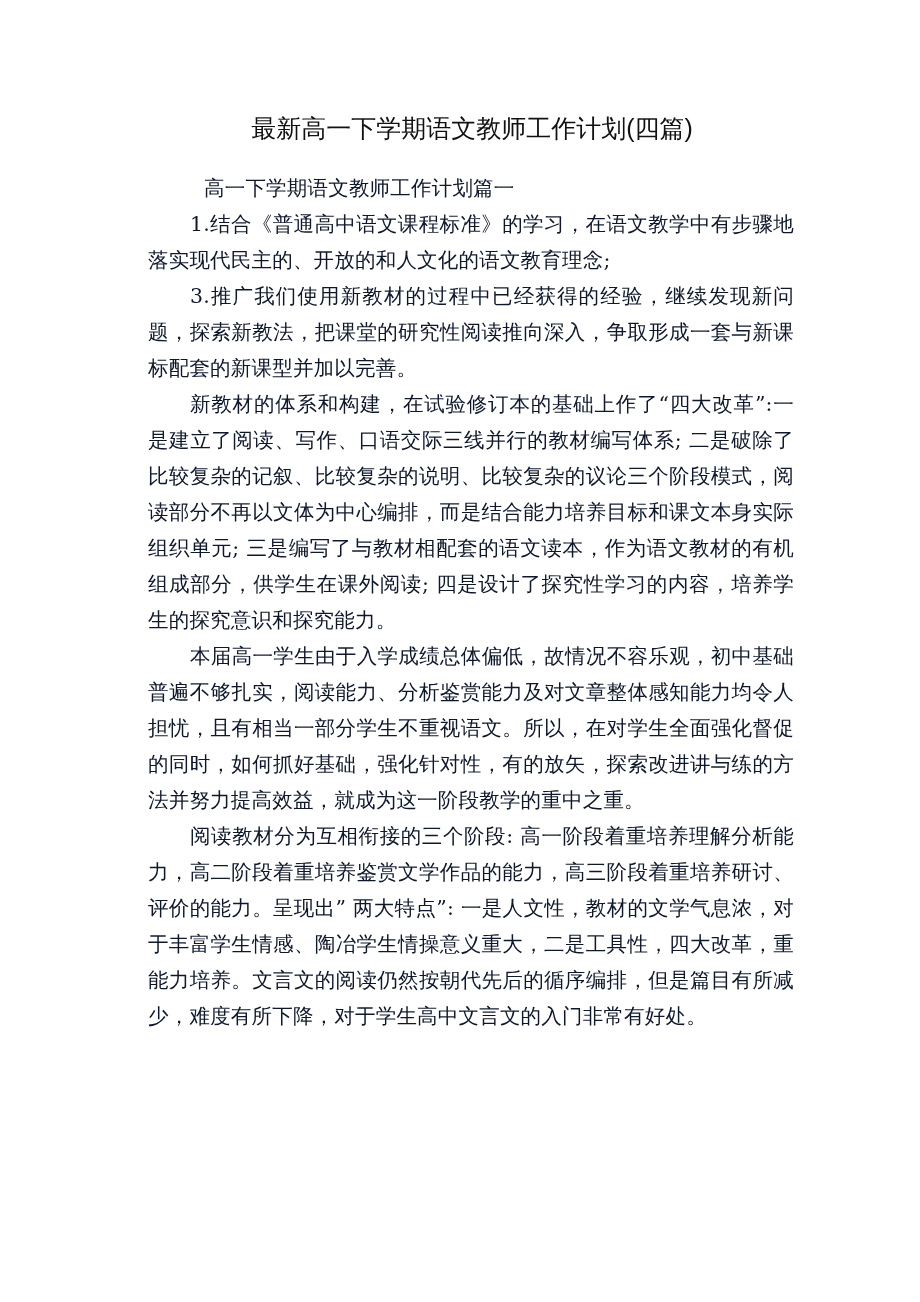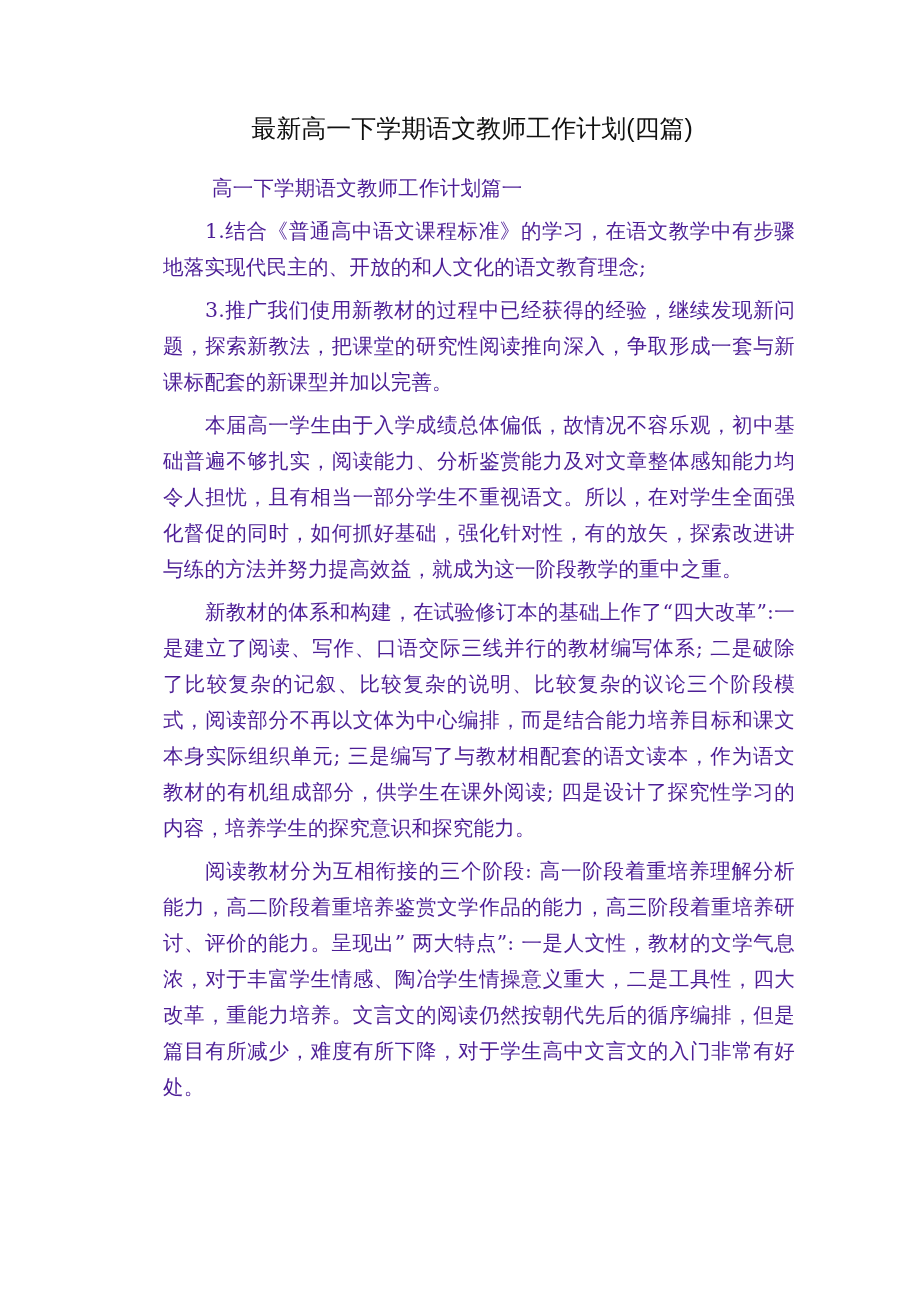--- a/index.html
+++ b/index.html
@@ -32,37 +32,37 @@
     font-family: "Liberation Sans", "DejaVu Sans", sans-serif;
     font-size: 25px;
     letter-spacing: 0px;
     color: #111;
     margin: 0;
     font-weight: normal;
   }
   .body {
     position: absolute;
     top: 170px;
-    left: 156px;
+    left: 148px;
     width: 646px;
     font-family: "DejaVu Serif", "Liberation Serif", serif;
     font-size: 20.5px;
     line-height: 36px;
-    color: #4c1d95;
+    color: #0f172a;
     text-align: justify;
     letter-spacing: 0.2px;
   }
   .section-heading {
     margin: 0;
     padding-left: 56px;
     font-weight: normal;
     font-size: 20.5px;
   }
   .para {
-    margin: 7px;
+    margin: 0;
     text-indent: 42px;
   }
   .watermark {
     position: absolute;
     left: 355px;
     top: 582px;
     font-family: "Liberation Sans", "DejaVu Sans", sans-serif;
     font-size: 66px;
     color: rgba(180,180,180,0.28);
     letter-spacing: 3px;
@@ -73,18 +73,18 @@
 </head>
 <body>
 
 <div class="page">
   <h1 class="title">最新高一下学期语文教师工作计划(四篇)</h1>
 
   <div class="body">
     <h2 class="section-heading">高一下学期语文教师工作计划篇一</h2>
     <p class="para">1.结合《普通高中语文课程标准》的学习，在语文教学中有步骤地落实现代民主的、开放的和人文化的语文教育理念;</p>
     <p class="para">3.推广我们使用新教材的过程中已经获得的经验，继续发现新问题，探索新教法，把课堂的研究性阅读推向深入，争取形成一套与新课标配套的新课型并加以完善。</p>
+    <p class="para">新教材的体系和构建，在试验修订本的基础上作了“四大改革”:一是建立了阅读、写作、口语交际三线并行的教材编写体系; 二是破除了比较复杂的记叙、比较复杂的说明、比较复杂的议论三个阶段模式，阅读部分不再以文体为中心编排，而是结合能力培养目标和课文本身实际组织单元; 三是编写了与教材相配套的语文读本，作为语文教材的有机组成部分，供学生在课外阅读; 四是设计了探究性学习的内容，培养学生的探究意识和探究能力。</p>
     <p class="para">本届高一学生由于入学成绩总体偏低，故情况不容乐观，初中基础普遍不够扎实，阅读能力、分析鉴赏能力及对文章整体感知能力均令人担忧，且有相当一部分学生不重视语文。所以，在对学生全面强化督促的同时，如何抓好基础，强化针对性，有的放矢，探索改进讲与练的方法并努力提高效益，就成为这一阶段教学的重中之重。</p>
-    <p class="para">新教材的体系和构建，在试验修订本的基础上作了“四大改革”:一是建立了阅读、写作、口语交际三线并行的教材编写体系; 二是破除了比较复杂的记叙、比较复杂的说明、比较复杂的议论三个阶段模式，阅读部分不再以文体为中心编排，而是结合能力培养目标和课文本身实际组织单元; 三是编写了与教材相配套的语文读本，作为语文教材的有机组成部分，供学生在课外阅读; 四是设计了探究性学习的内容，培养学生的探究意识和探究能力。</p>
     <p class="para">阅读教材分为互相衔接的三个阶段: 高一阶段着重培养理解分析能力，高二阶段着重培养鉴赏文学作品的能力，高三阶段着重培养研讨、评价的能力。呈现出” 两大特点”: 一是人文性，教材的文学气息浓，对于丰富学生情感、陶冶学生情操意义重大，二是工具性，四大改革，重能力培养。文言文的阅读仍然按朝代先后的循序编排，但是篇目有所减少，难度有所下降，对于学生高中文言文的入门非常有好处。</p>
   </div>
 
 </div>
 
 </body></html>

